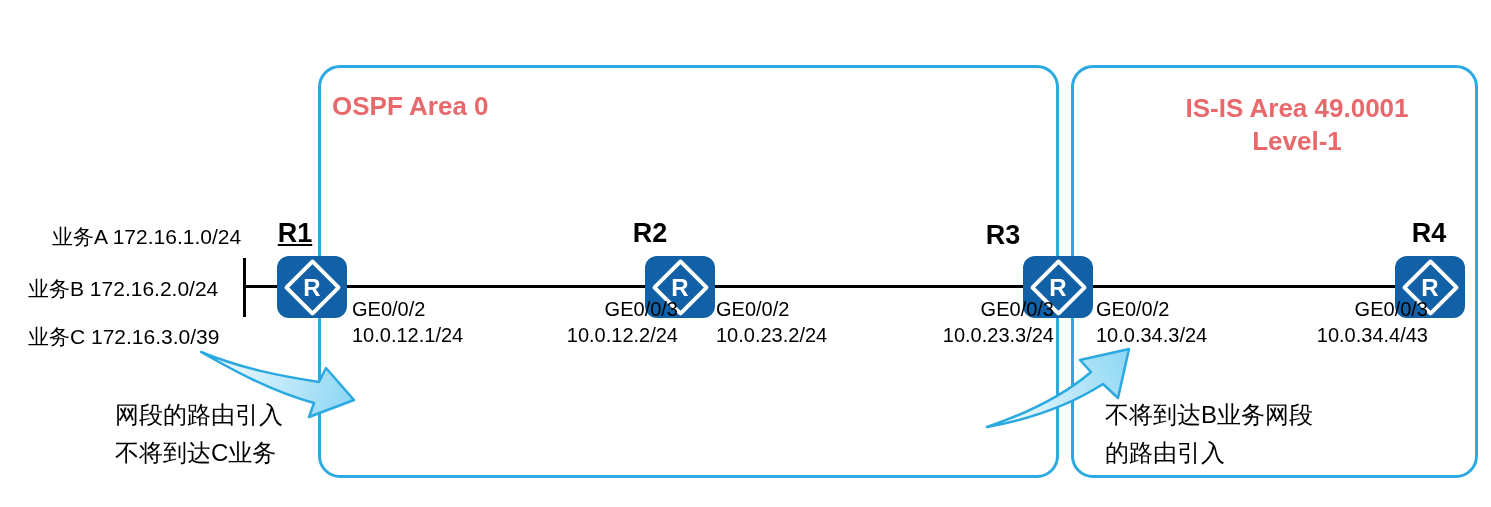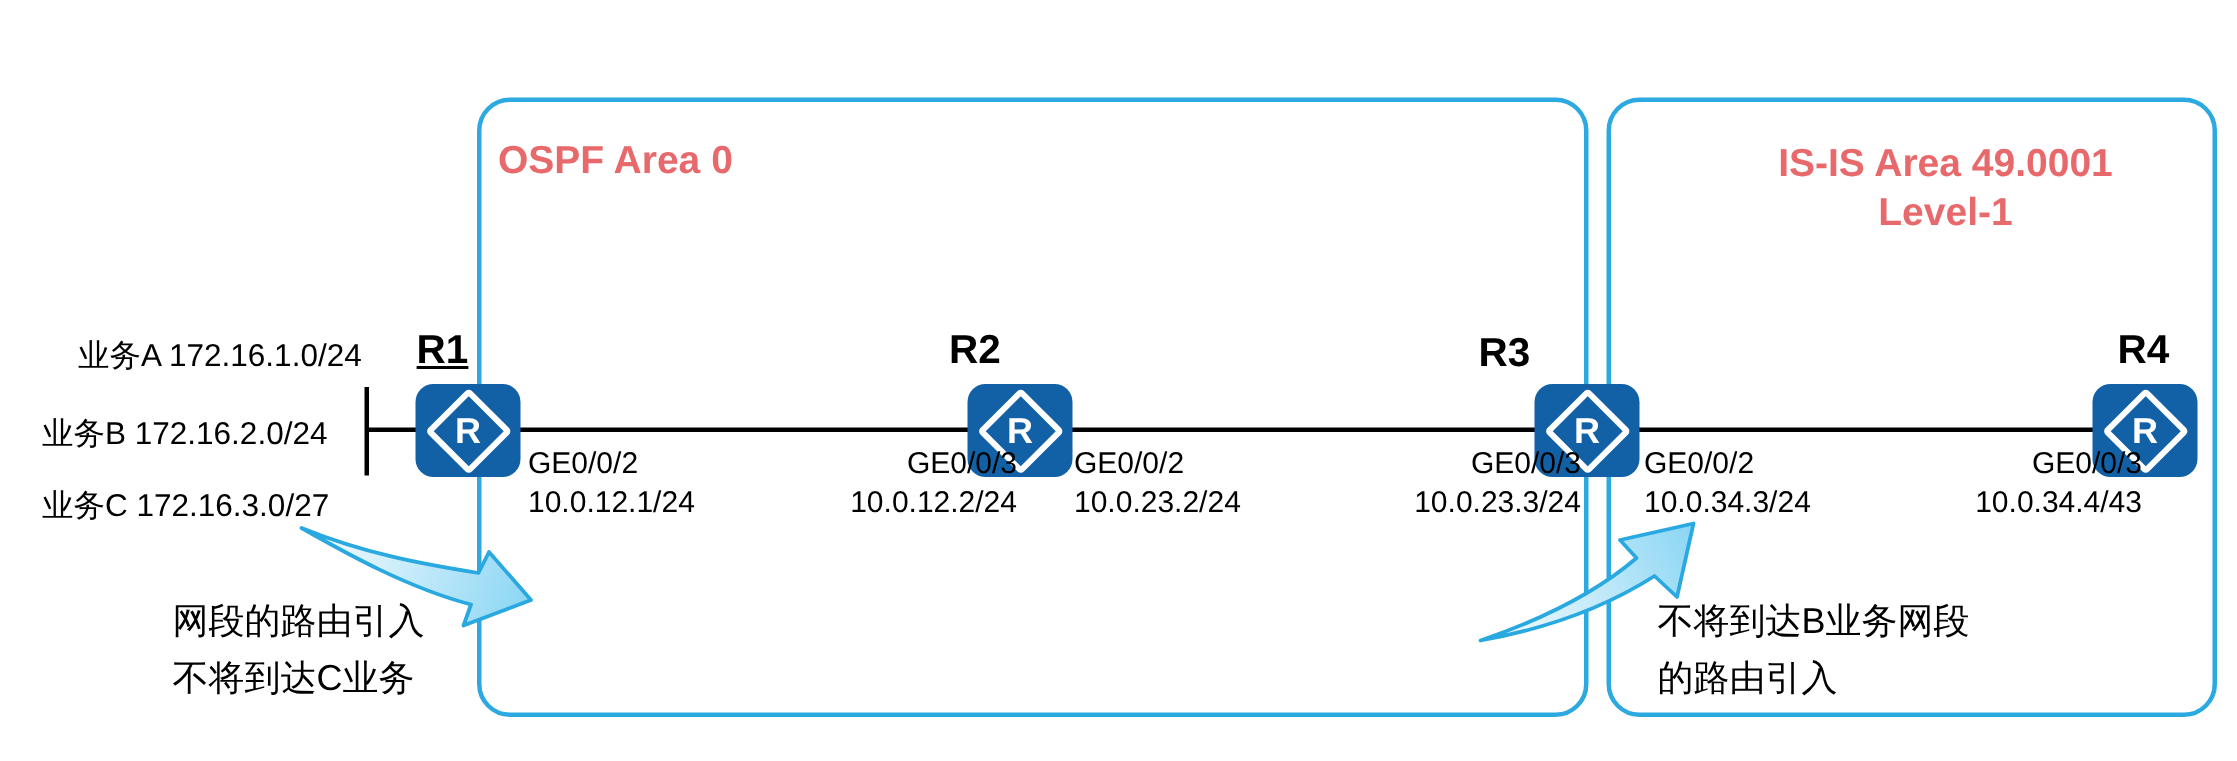--- a/index.html
+++ b/index.html
@@ -195,21 +195,21 @@
     <span class="letter">R</span>
   </div>
 
   <div class="router-label" id="r1-label">R1</div>
   <div class="router-label" id="r2-label">R2</div>
   <div class="router-label" id="r3-label">R3</div>
   <div class="router-label" id="r4-label">R4</div>
 
   <div class="svc" id="svc-a">业务A 172.16.1.0/24</div>
   <div class="svc" id="svc-b">业务B 172.16.2.0/24</div>
-  <div class="svc" id="svc-c">业务C 172.16.3.0/27</div>
+  <div class="svc" id="svc-c">业务C 172.16.3.0/39</div>
 
   <div class="iface" id="if-r1-right">
     <span>GE0/0/2</span>
     <span>10.0.12.1/24</span>
   </div>
   <div class="iface align-right" id="if-r2-left">
     <span>GE0/0/3</span>
     <span>10.0.12.2/24</span>
   </div>
   <div class="iface" id="if-r2-right">

